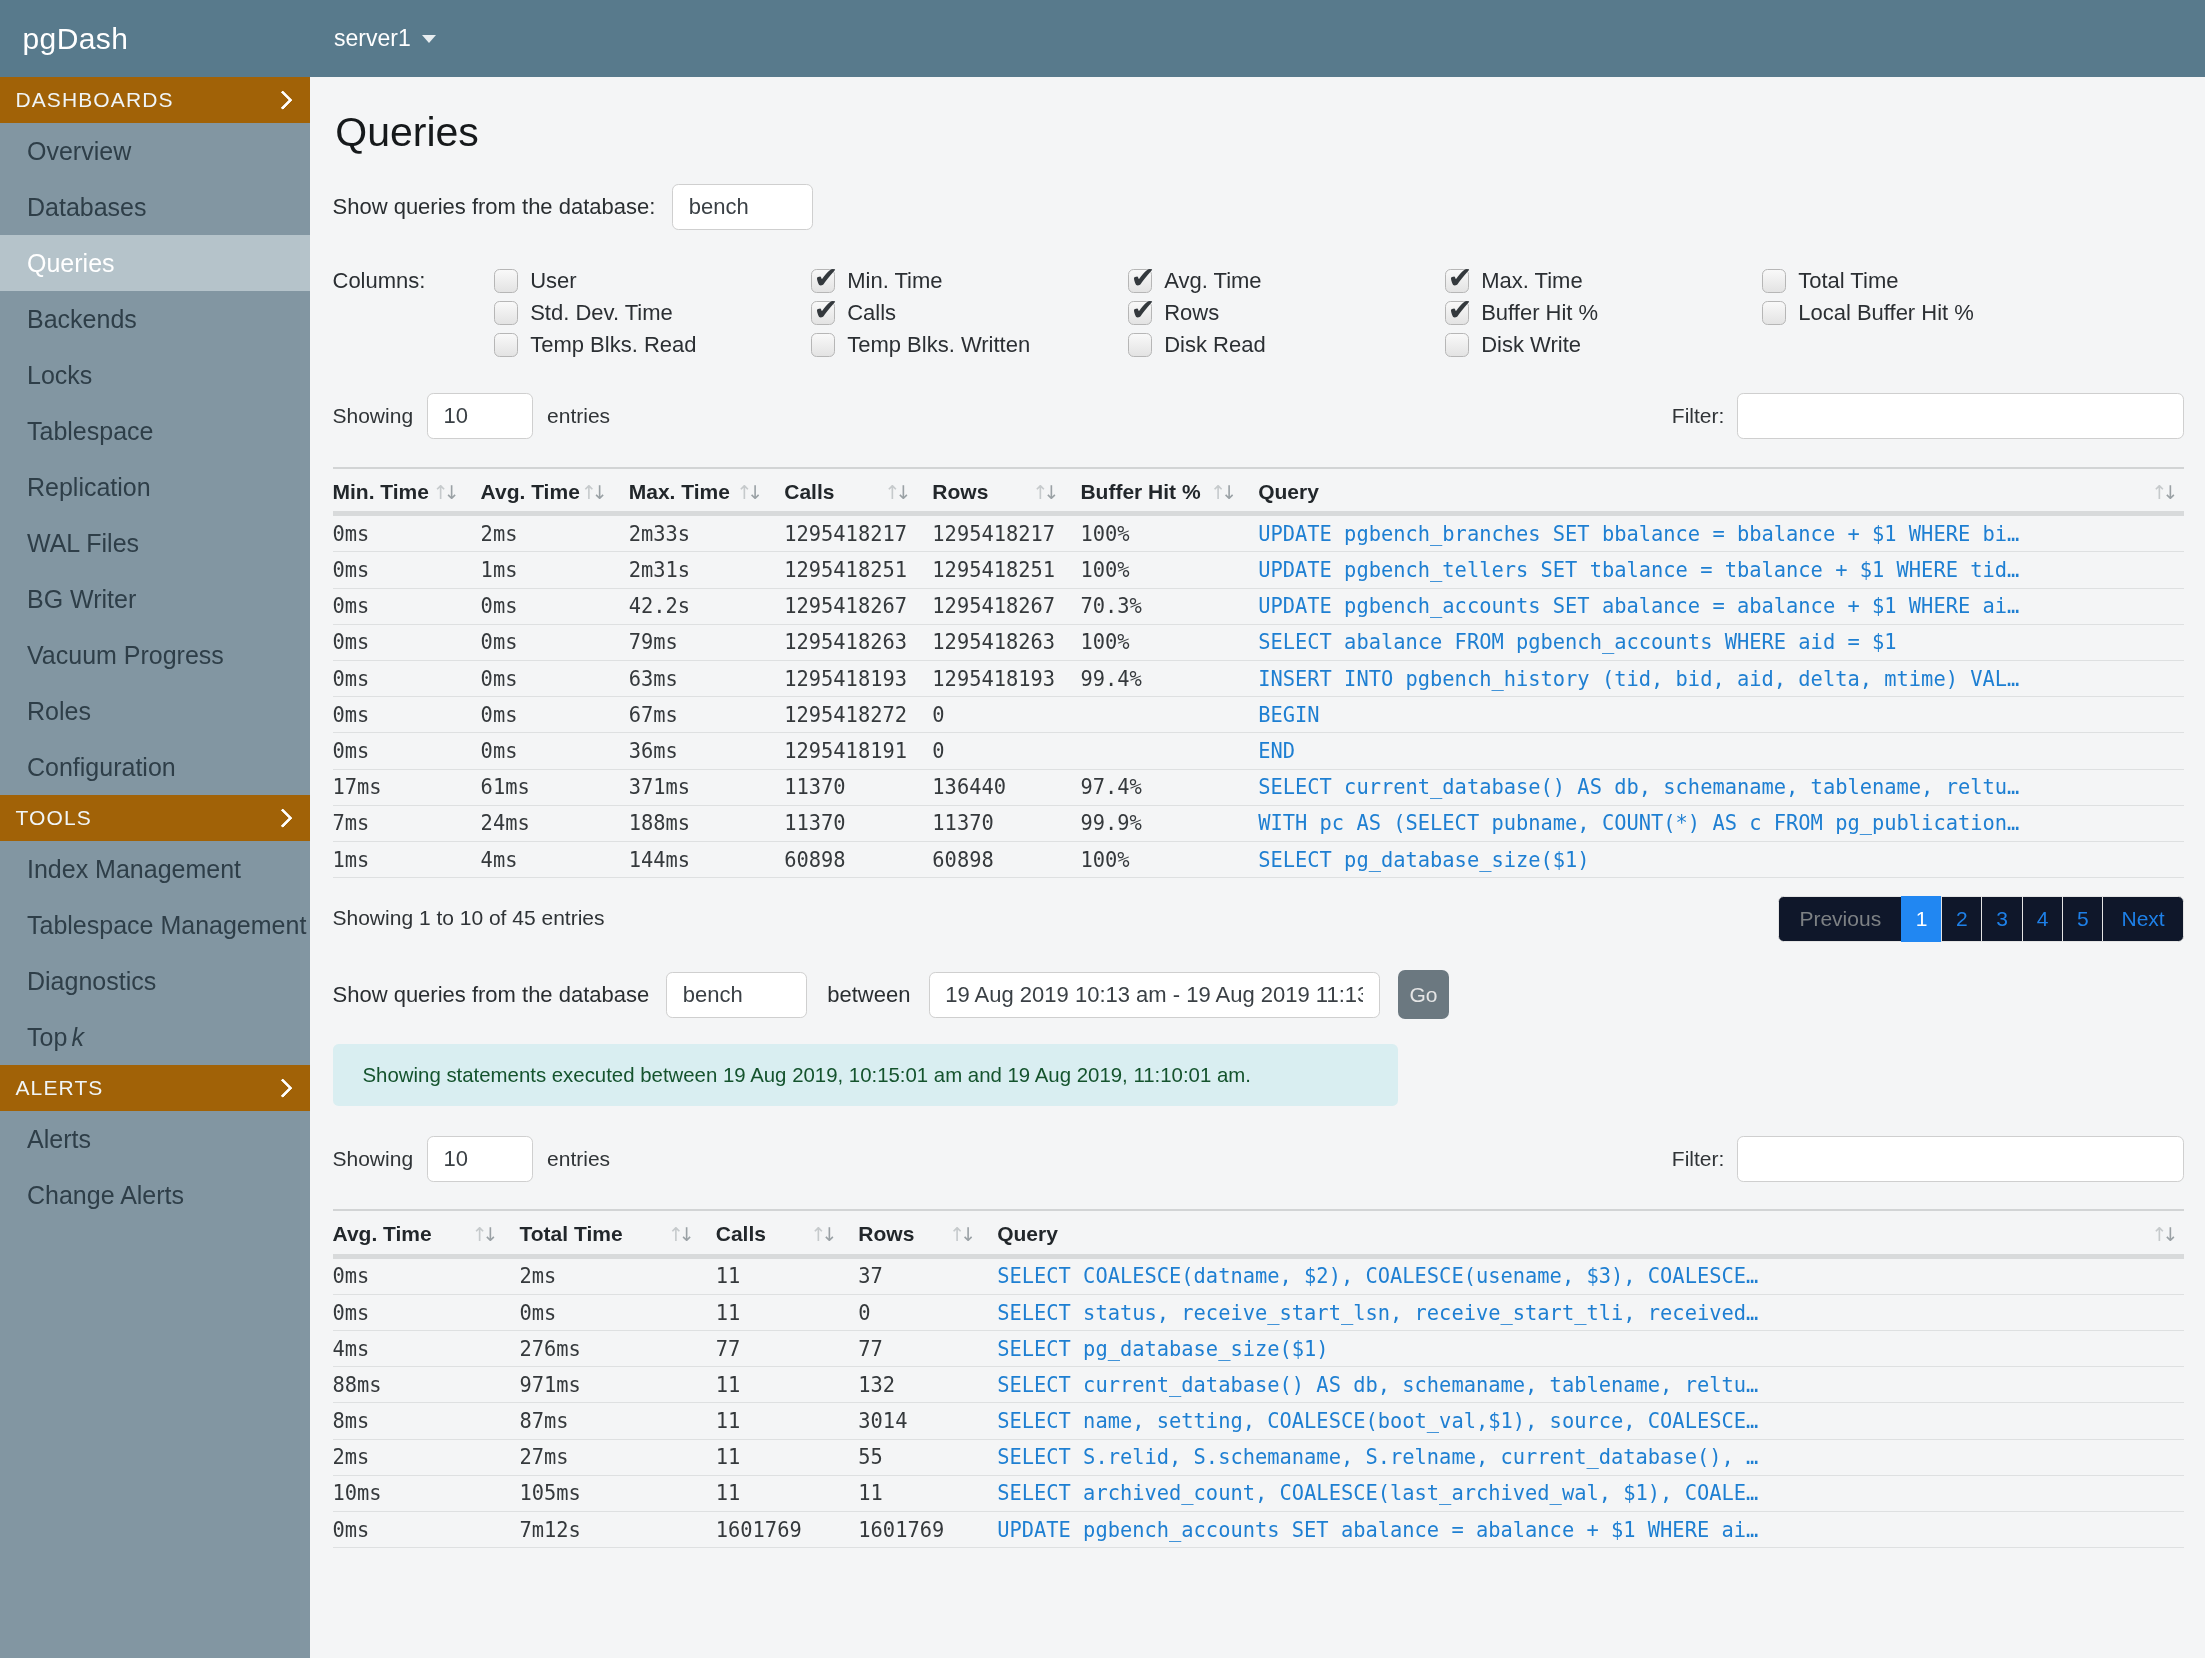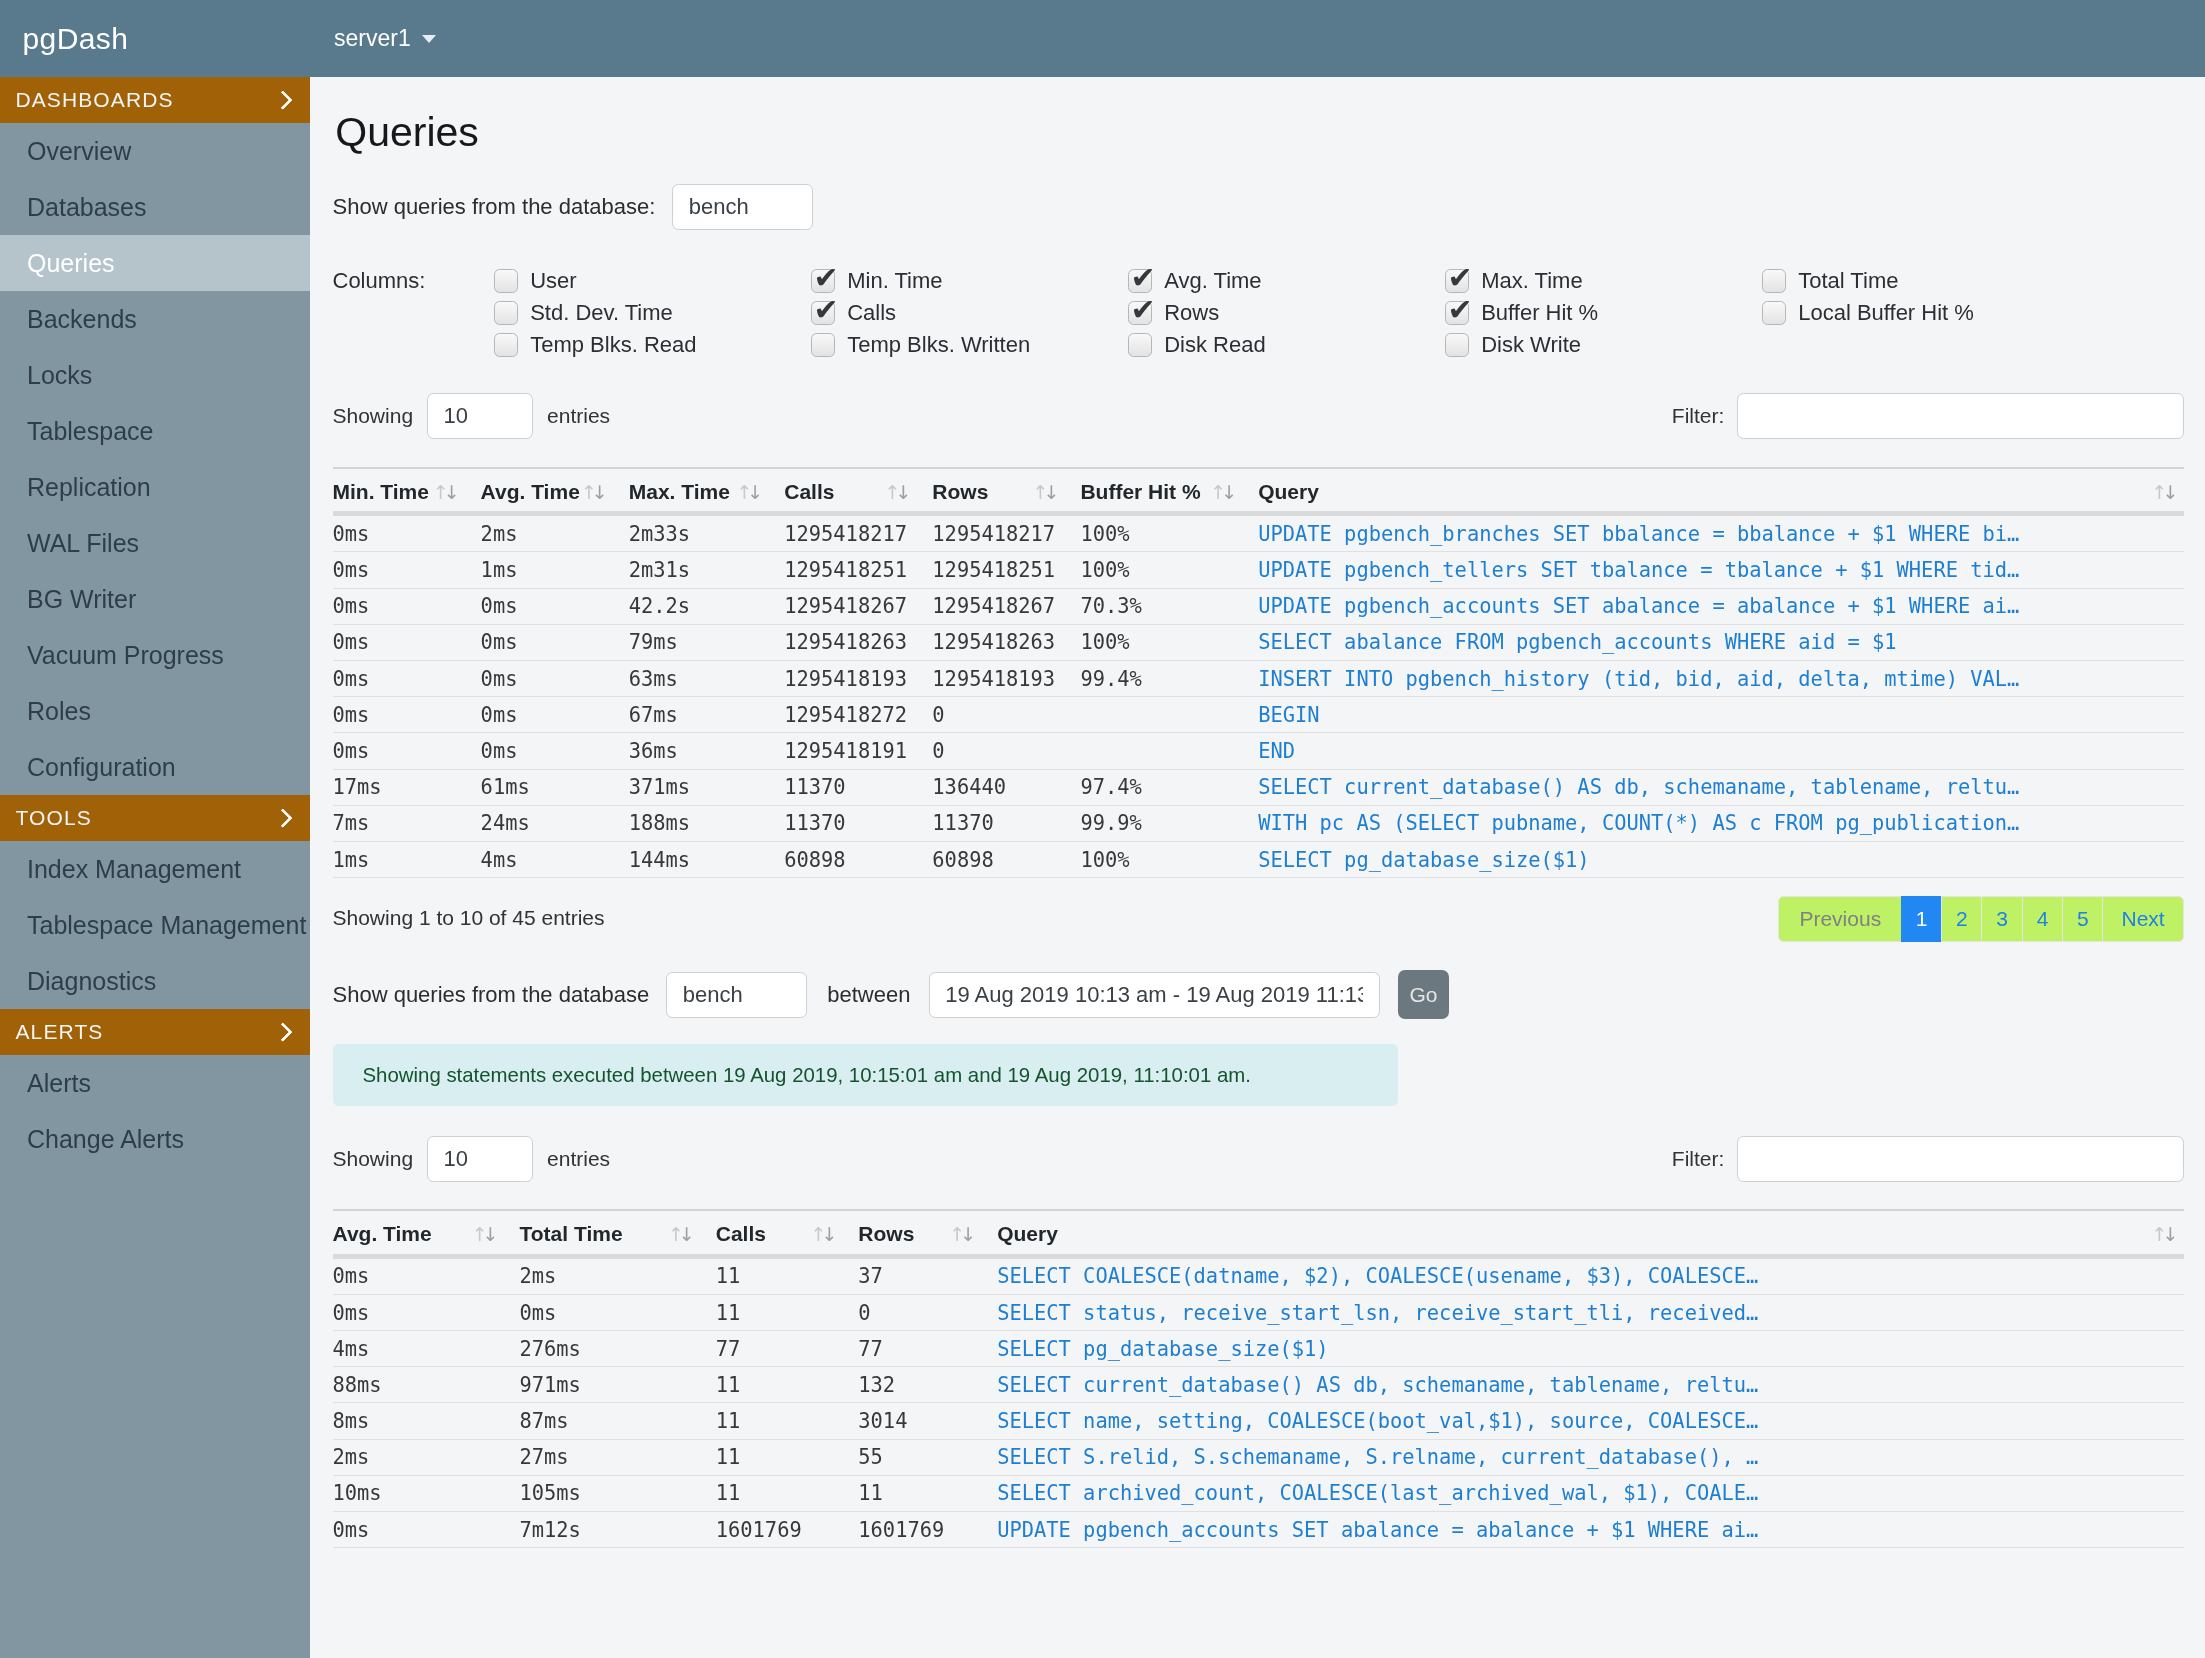--- a/index.html
+++ b/index.html
@@ -64,21 +64,21 @@
   .sort .a{color:#c6cacc;}
   .sort .d{color:#9aa1a5;margin-left:-5px;}
   td{font-family:"DejaVu Sans Mono","Liberation Mono",monospace;font-size:20.4px;color:#35393c;
     padding:5.6px 0;border-bottom:1.4px solid #dee0e1;white-space:nowrap;overflow:hidden;}
   a.qlink{color:#1e7fd2;text-decoration:none;cursor:pointer;}
 
   
   .tfoot{display:flex;align-items:flex-start;margin-top:18.3px;font-size:21px;color:#2f3336;}
   .tfoot-text{padding-top:10px;}
   .pager{margin-left:auto;display:flex;}
-  .pbtn{min-width:41px;height:46px;box-sizing:border-box;border:1.4px solid #e4e4e4;background:#bef264;display:flex;
+  .pbtn{min-width:41px;height:46px;box-sizing:border-box;border:1.4px solid #e4e4e4;background:#0f172a;display:flex;
     align-items:center;justify-content:center;font-size:21px;color:#1e80e8;padding:0 14px;margin-left:-1.4px;cursor:pointer;}
   .pbtn.prev{color:#7d8184;border-radius:5.6px 0 0 5.6px;padding:0 20px;margin-left:0;}
   .pbtn.next{border-radius:0 5.6px 5.6px 0;padding:0 18.3px;}
   .pbtn.active{background:#2187f2;border-color:#2187f2;color:#fff;}
 
   .banner{width:1065px;height:62px;background:#d9eef1;border-radius:5.6px;display:flex;align-items:center;
     padding-left:30px;box-sizing:border-box;font-size:20.4px;color:#14532d;margin-top:25px;}
 </style>
 </head>
 <body>
@@ -112,20 +112,21 @@
         <div class="side-item">Vacuum Progress</div>
         <div class="side-item">Roles</div>
         <div class="side-item">Configuration</div>
         <div class="side-header">
           <span>TOOLS</span>
           <span class="chev"></span>
         </div>
         <div class="side-item">Index Management</div>
         <div class="side-item">Tablespace Management</div>
         <div class="side-item">Diagnostics</div>
+        <div class="side-item">Top <i>k</i></div>
         <div class="side-header">
           <span>ALERTS</span>
           <span class="chev"></span>
         </div>
         <div class="side-item">Alerts</div>
         <div class="side-item">Change Alerts</div>
       </div>
 
     <div class="content">
 

